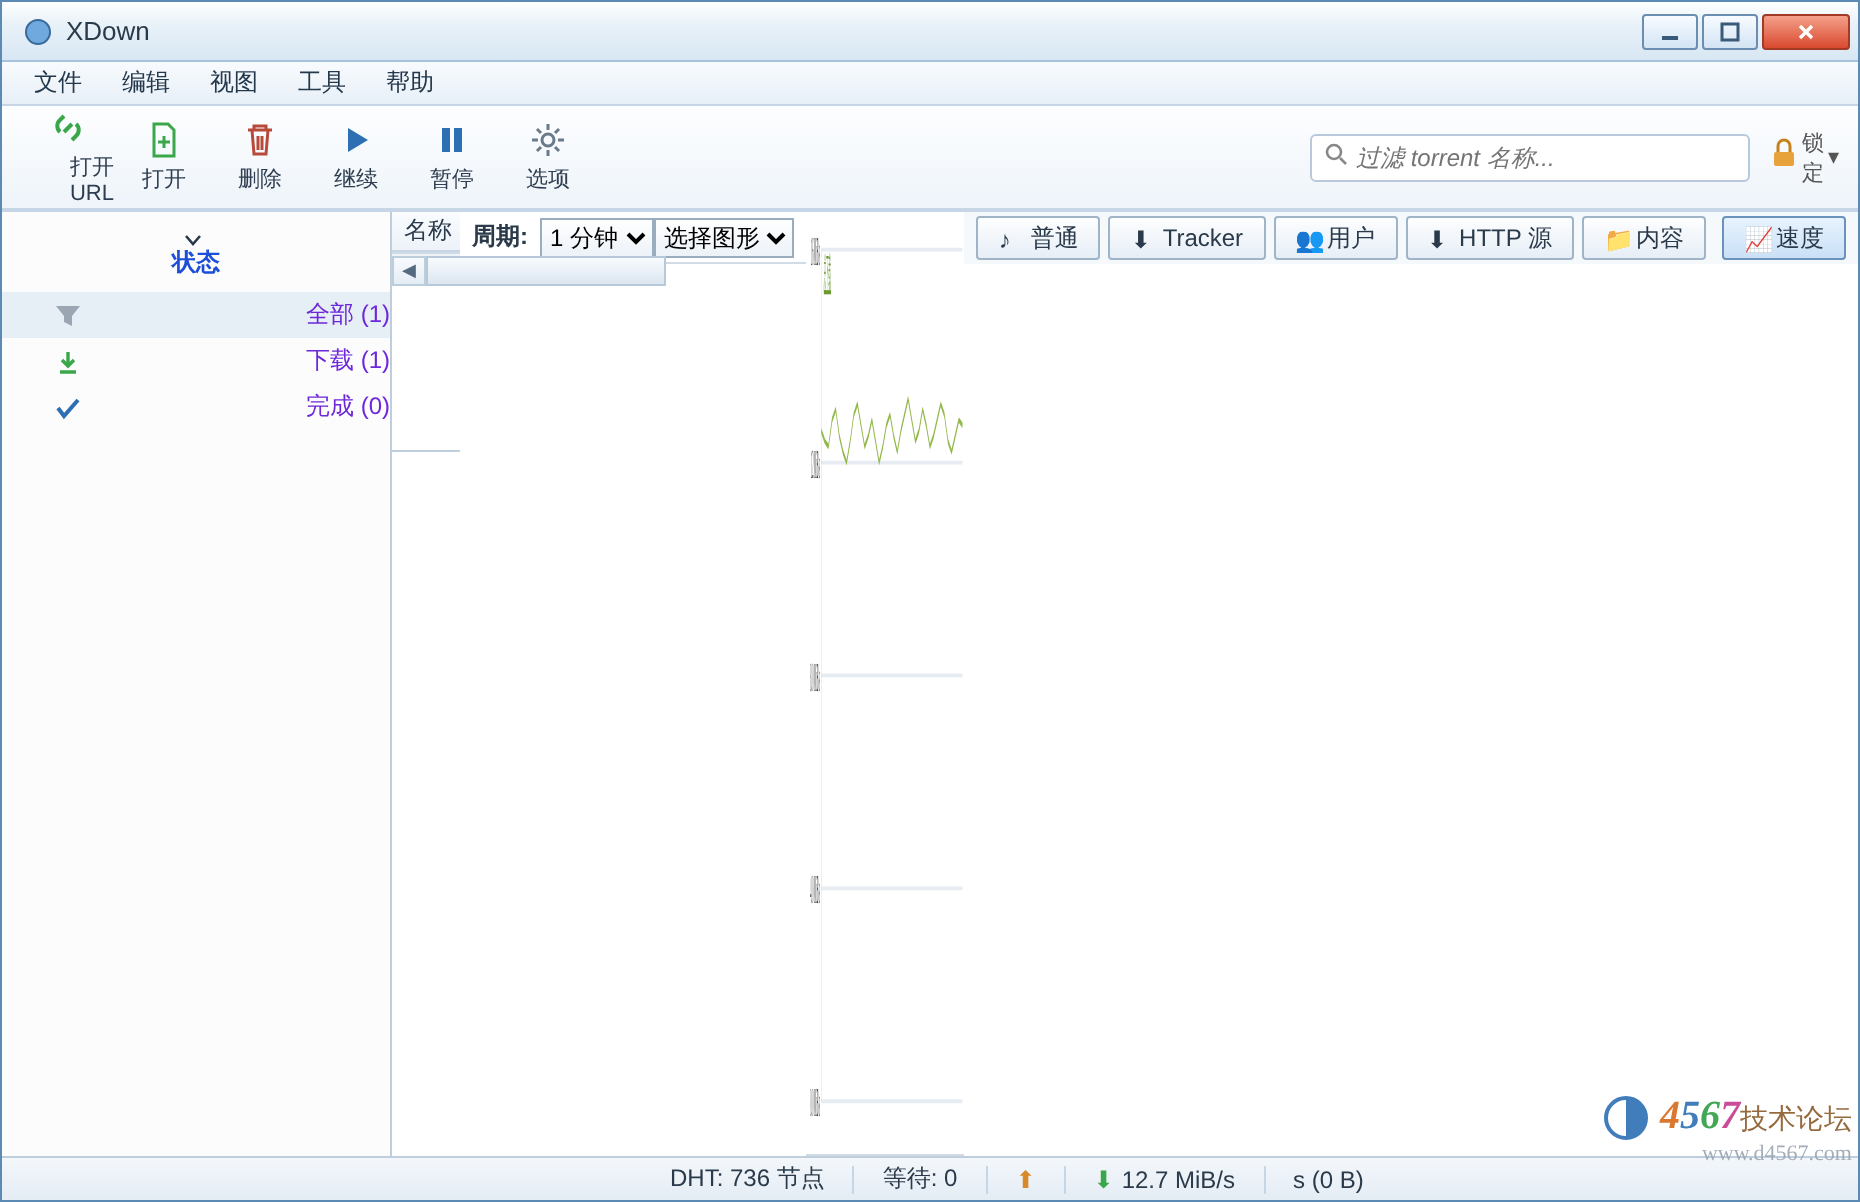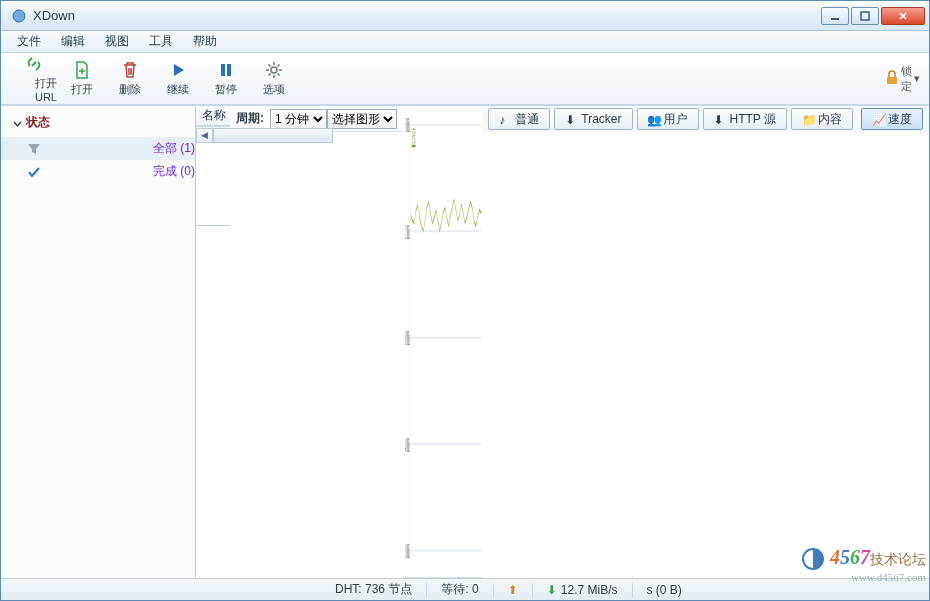--- a/index.html
+++ b/index.html
@@ -18,21 +18,21 @@
 .tbtn { display: flex; flex-direction: column; align-items: center; justify-content: center; width: 46px; height: 44px; margin-right: 2px; color: #2e3e50; cursor: pointer; }
 .tbtn .ti { width: 20px; height: 20px; display: flex; align-items: center; justify-content: center; }
 .tbtn .tl { font-size: 11px; margin-top: 2px; text-align: right; }
 .tool-spacer { flex: 1; }
 .searchbox { width: 220px; height: 24px; border: 1px solid #b7c9da; border-radius: 3px; background: #fff; display: flex; align-items: center; padding: 0 6px; color: #888; }
 .searchbox input { border: none; outline: none; flex: 1; font-size: 12px; font-style: italic; color: #666; }
 .lockcol { width: 36px; display: flex; flex-direction: row; align-items: center; margin-left: 8px; color: #555; font-size: 11px; }
 .lockcol .lock-icon { color: #e8a23b; }
 .body { flex: 1; display: flex; border-top: 1px solid #c6d6e6; min-height: 0; }
 .sidebar { width: 195px; background: #fcfcfd; border-right: 1px solid #bfcedc; padding: 6px 0; }
-.side-h { display: flex; align-items: center; padding: 2px 12px 6px; font-weight: bold; color: #7f1d1d; }
+.side-h { display: flex; align-items: center; padding: 2px 12px 6px; font-weight: bold; color: #1d4ed8; flex-direction: column; }
 .side-h .chev { width: 9px; height: 9px; margin-right: 4px; }
 .side-item { display: flex; align-items: center; padding: 3px 0 3px 26px; color: #6d28d9; justify-content: space-between; }
 .side-item.sel { background: #e6eef6; }
 .side-item .si { width: 14px; height: 14px; margin-right: 6px; display: flex; align-items: center; justify-content: center; }
 .main { flex: 1; display: flex; flex-direction: row; min-width: 0; }
 .listpane { height: 120px; border-bottom: 1px solid #bfcedc; display: flex; flex-direction: column; }
 .listhead { height: 20px; background: linear-gradient(#fafcfe,#ecf2f8); border-bottom: 1px solid #c6d6e6; display: flex; align-items: center; padding-left: 6px; color: #2a3a4a; }
 .listbody { flex: 1; overflow: hidden; }
 .listrow { display: flex; align-items: center; padding: 4px 6px; color: #2c8f3e; }
 .listrow .ri { width: 14px; margin-right: 4px; color: #3aa74a; }
@@ -150,20 +150,29 @@
     <div class="tbtn">
       <span class="ti" style="color:#6a7a8a">
           <svg viewBox="0 0 20 20" width="20" height="20">
             <circle cx="10" cy="10" r="3" fill="none" stroke="#6a7a8a" stroke-width="1.5"></circle>
             <path d="M10 2v3M10 15v3M2 10h3M15 10h3M4.5 4.5l2 2M13.5 13.5l2 2M15.5 4.5l-2 2M6.5 13.5l-2 2" stroke="#6a7a8a" stroke-width="1.5"></path>
           </svg>
         </span>
       <span class="tl">选项</span>
     </div>
     <div class="tool-spacer"></div>
+    <div class="searchbox">
+      <span style="margin-right:4px;color:#888">
+        <svg width="12" height="12" viewBox="0 0 12 12">
+            <circle cx="5" cy="5" r="3.5" fill="none" stroke="#888" stroke-width="1.3"></circle>
+            <path d="M8 8l3 3" stroke="#888" stroke-width="1.3"></path>
+          </svg>
+      </span>
+      <input placeholder="过滤 torrent 名称..." style="">
+    </div>
     <div class="lockcol">
       <span class="lock-icon">
         <svg width="18" height="18" viewBox="0 0 18 18">
             <rect x="4" y="8" width="10" height="7" rx="1" fill="#e8a23b"></rect>
             <path d="M6 8V5a3 3 0 0 1 6 0v3" fill="none" stroke="#c6821a" stroke-width="1.5"></path>
           </svg>
       </span>
       <span style="display:flex;align-items:center;gap:2px">
         <span>锁定</span>
         <span>▾</span>
@@ -179,20 +188,28 @@
             </svg></span>
         <span>状态</span>
       </div>
       <div class="side-item sel">
         <span class="si">
             <svg viewBox="0 0 14 14">
               <path d="M1 2h12L9 7v5l-4-2V7z" fill="#9aa6b2"></path>
             </svg>
           </span>
         <span>全部 (1)</span>
+      </div>
+      <div class="side-item">
+        <span class="si green">
+            <svg viewBox="0 0 14 14">
+              <path d="M7 2v7M4 6l3 3 3-3M3 12h8" stroke="#3aa74a" stroke-width="1.7" fill="none"></path>
+            </svg>
+          </span>
+        <span>下载 (1)</span>
       </div>
       <div class="side-item">
         <span class="si blue">
             <svg viewBox="0 0 14 14">
               <path d="M2 7l3 4 7-8" stroke="#2c6fb3" stroke-width="2" fill="none"></path>
             </svg>
           </span>
         <span>完成 (0)</span>
       </div>
     </div>

